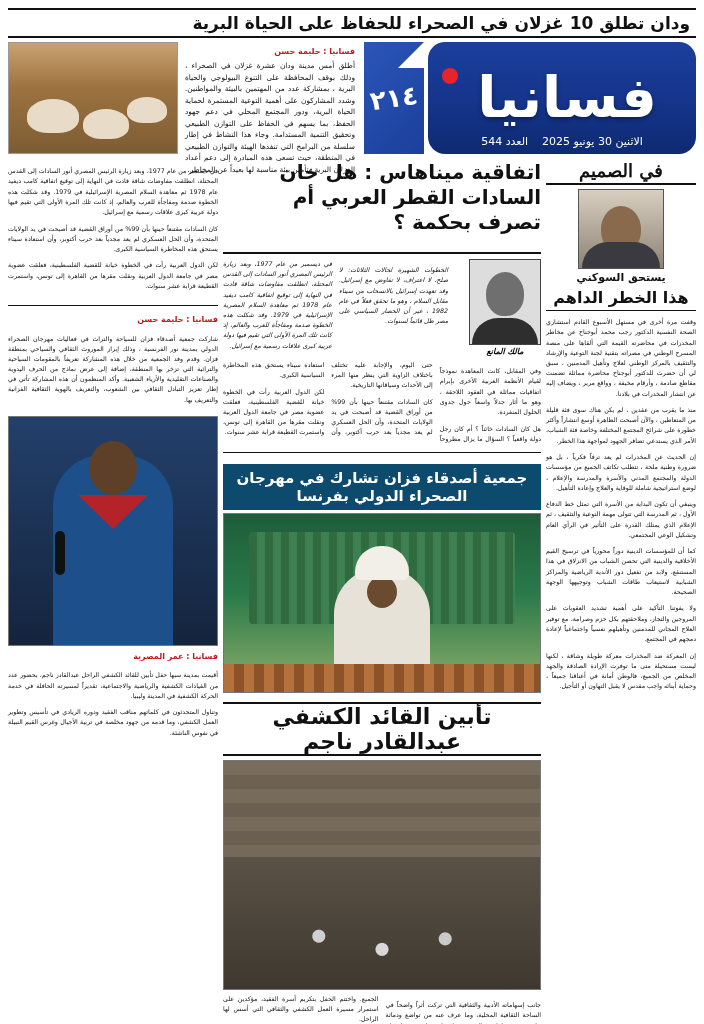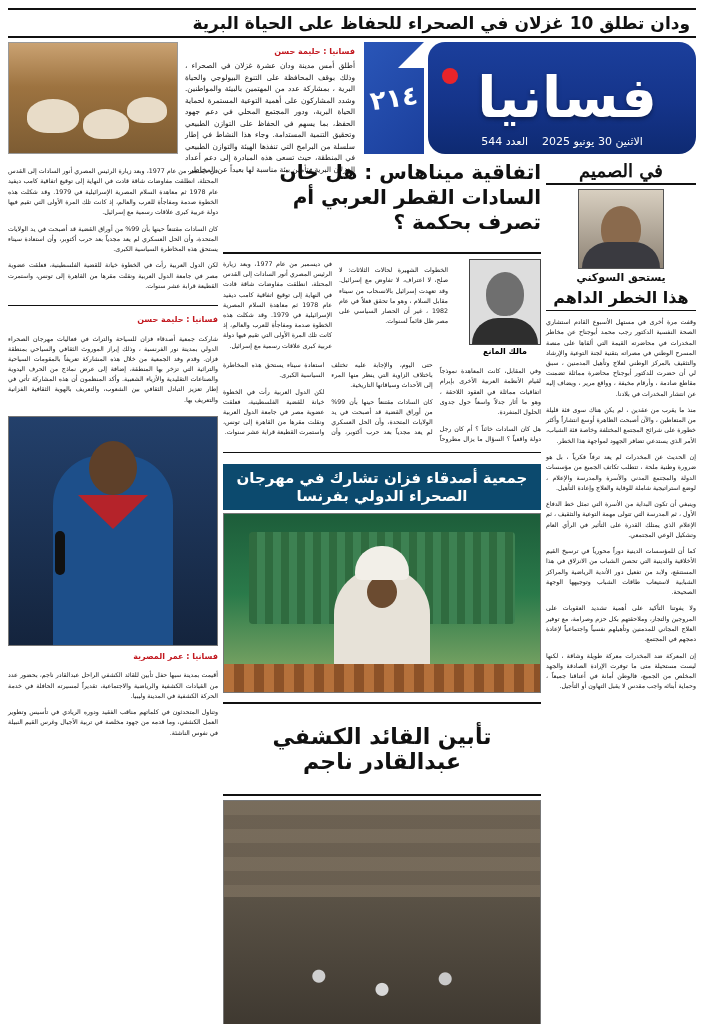--- a/index.html
+++ b/index.html
@@ -192,21 +192,21 @@
   .art-title {
     font-size: 20px;
     font-weight: bold;
     color: #111;
     text-align: right;
     line-height: 1.25;
     border-bottom: 2px solid #111;
     padding-bottom: 17px;
     margin-bottom: 5px;
   }
-  .art-row { display:flex; gap:21px; }
+  .art-row { display:flex; gap:21px;font-style:italic; }
   .portrait {
     width: 72px; height: 86px;
     background:#ddd;
     border:1px solid #444;
     position:relative; overflow:hidden;
     flex: 0 0 auto;
   }
   .portrait .f { position:absolute; left:50%; top:12px; transform:translateX(-50%);
     width:38px;height:44px;border-radius:50% 50% 46% 46%; background:#6f6f6f;}
   .portrait .b { position:absolute;bottom:0;left:50%;transform:translateX(-50%);
@@ -254,21 +254,21 @@
     background:#6b4b30;
   }
   .festival-photo .rug {
     position:absolute; left:0; right:0; bottom:0; height:28px;
     background: repeating-linear-gradient(90deg,#b5713b 0 10px,#8c5228 10px 20px);
   }
 
   .dark-title {
     font-size: 22px; font-weight:bold; color:#111;
     text-align:center; border-top:2px solid #111; border-bottom:2px solid #111;
-    padding: 20px 0; margin: 4px 0;
+    padding: 0 0; margin: 4px 0;
   }
   .scout-photo {
     height: 230px; border:1px solid #777; position:relative; overflow:hidden;
     background: linear-gradient(180deg,#6d6254 0%, #4a4236 100%);
   }
   .scout-photo .wall {
     position:absolute; inset:0;
     background: repeating-linear-gradient(180deg,#7b6f5e 0 14px,#6c6152 14px 28px);
     opacity:.8;
   }

